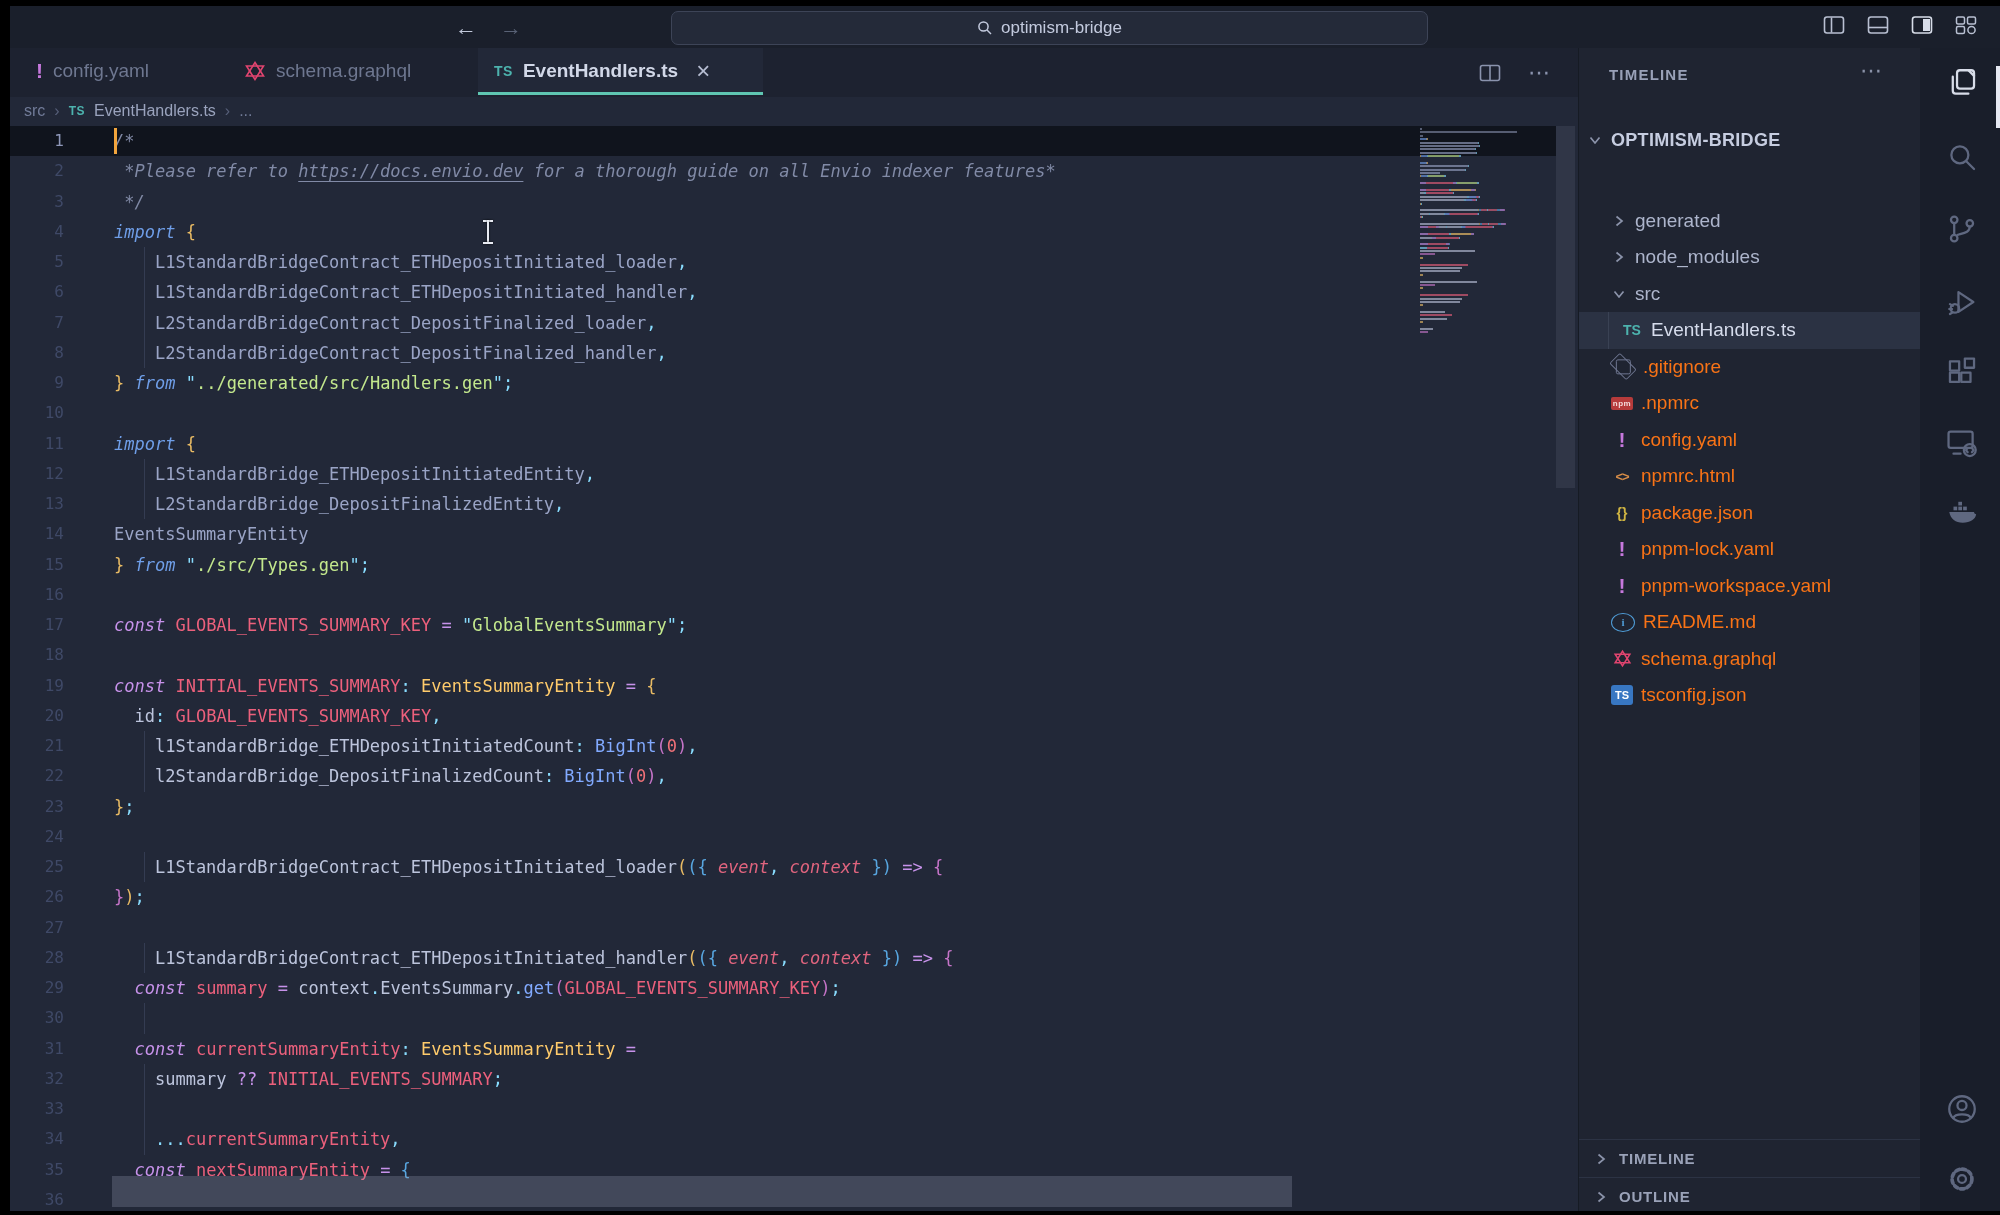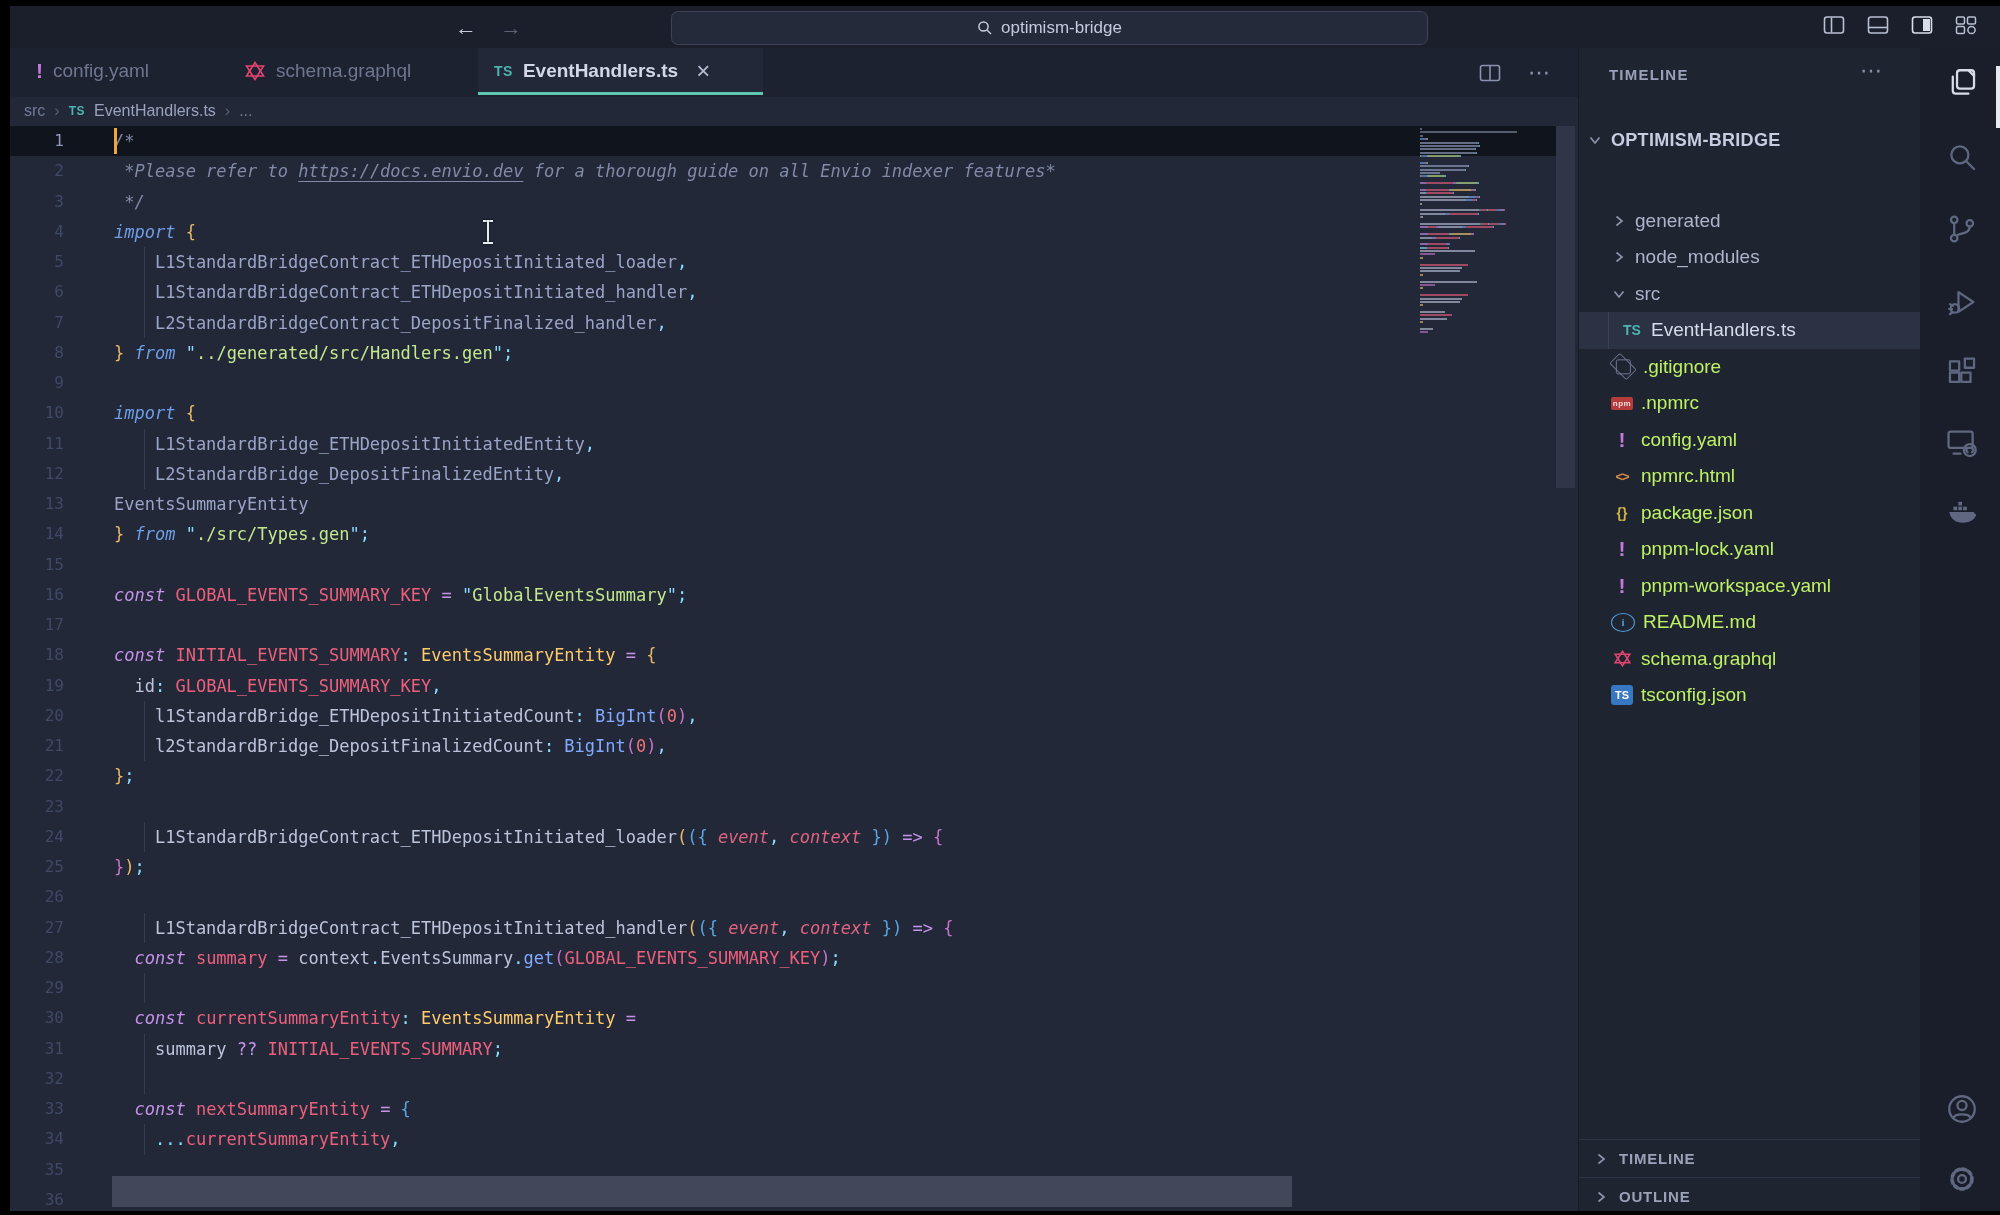--- a/index.html
+++ b/index.html
@@ -58,21 +58,21 @@
   #ibeam .v{left:5px;top:0;width:2px;height:24px;}
   #ibeam .h1{left:1px;top:0;width:10px;height:2px;}
   #ibeam .h2{left:1px;bottom:0;width:10px;height:2px;}
   
   #sidebar{position:absolute;left:1578px;top:48px;width:342px;height:1167px;background:#1f2431;border-left:1px solid #161b24;box-sizing:border-box;}
   #sb-header{position:absolute;left:0;top:0;width:100%;height:52px;display:flex;align-items:center;}
   #sb-title{margin-left:30px;font-size:15px;font-weight:bold;letter-spacing:1.2px;color:#99a1b8;}
   #sb-more{position:absolute;right:36px;top:10px;font-size:22px;letter-spacing:2px;color:#8a92a8;}
   #tree{position:absolute;left:0;top:74px;width:100%;}
   .trow{position:relative;height:36.5px;display:flex;align-items:center;gap:8px;box-sizing:border-box;}
-  .trow .lbl{font-size:19px;color:#bef264;white-space:nowrap;}
+  .trow .lbl{font-size:19px;color:#f97316;white-space:nowrap;}
   .trow.root .lbl{font-weight:bold;color:#c6cde0;font-size:18px;letter-spacing:.3px;}
   .trow.folder .lbl{color:#adb5cc;}
   .trow.selected{background:#2b3243;}
   .trow.selected .lbl{color:#d6dcec;}
   .tree-guide{position:absolute;left:29px;top:0;width:1px;height:36.5px;background:#3a4254;}
   .chev{width:16px;height:16px;flex:0 0 16px;display:flex;align-items:center;justify-content:center;}
   .chev svg{stroke:#8b93aa;}
   .chev.open svg{transform:rotate(90deg);}
   .fi{width:22px;flex:0 0 22px;display:flex;align-items:center;justify-content:center;}
   .fi-ts{color:#4db3ae;font-weight:bold;font-size:14px;}
@@ -211,20 +211,21 @@
         <div class="ln">35</div>
         <div class="ln">36</div>
       </div>
     <div id="code">
         <div class="cl"><span class="tk-com">/*</span></div>
         <div class="cl"><span class="tk-com"> *Please refer to </span><span class="tk-lnk">https://docs.envio.dev</span><span class="tk-com"> for a thorough guide on all Envio indexer features*</span></div>
         <div class="cl"><span class="tk-com"> */</span></div>
         <div class="cl"><span class="tk-kwi">import</span><span class="tk-tx"> </span><span class="tk-bg1">{</span></div>
         <div class="cl"><span class="guide"></span><span class="tk-id">    L1StandardBridgeContract_ETHDepositInitiated_loader</span><span class="tk-pq">,</span></div>
         <div class="cl"><span class="guide"></span><span class="tk-id">    L1StandardBridgeContract_ETHDepositInitiated_handler</span><span class="tk-pq">,</span></div>
+        <div class="cl"><span class="guide"></span><span class="tk-id">    L2StandardBridgeContract_DepositFinalized_loader</span><span class="tk-pq">,</span></div>
         <div class="cl"><span class="guide"></span><span class="tk-id">    L2StandardBridgeContract_DepositFinalized_handler</span><span class="tk-pq">,</span></div>
         <div class="cl"><span class="tk-bg1">}</span><span class="tk-kwi"> from </span><span class="tk-pq">"</span><span class="tk-str">../generated/src/Handlers.gen</span><span class="tk-pq">";</span></div>
         <div class="cl"></div>
         <div class="cl"><span class="tk-kwi">import</span><span class="tk-tx"> </span><span class="tk-bg1">{</span></div>
         <div class="cl"><span class="guide"></span><span class="tk-id">    L1StandardBridge_ETHDepositInitiatedEntity</span><span class="tk-pq">,</span></div>
         <div class="cl"><span class="guide"></span><span class="tk-id">    L2StandardBridge_DepositFinalizedEntity</span><span class="tk-pq">,</span></div>
         <div class="cl"><span class="tk-id">EventsSummaryEntity</span></div>
         <div class="cl"><span class="tk-bg1">}</span><span class="tk-kwi"> from </span><span class="tk-pq">"</span><span class="tk-str">./src/Types.gen</span><span class="tk-pq">";</span></div>
         <div class="cl"></div>
         <div class="cl"><span class="tk-kwc">const </span><span class="tk-cst">GLOBAL_EVENTS_SUMMARY_KEY</span><span class="tk-op"> = </span><span class="tk-pq">"</span><span class="tk-str">GlobalEventsSummary</span><span class="tk-pq">";</span></div>
@@ -237,22 +238,22 @@
         <div class="cl"></div>
         <div class="cl"><span class="guide"></span><span class="tk-tx">    L1StandardBridgeContract_ETHDepositInitiated_loader</span><span class="tk-bg1">(</span><span class="tk-bg3">({</span><span class="tk-prm"> event</span><span class="tk-pq">,</span><span class="tk-prm"> context</span><span class="tk-bg3"> })</span><span class="tk-op"> =&gt; </span><span class="tk-bg2">{</span></div>
         <div class="cl"><span class="tk-bg2">}</span><span class="tk-bg1">)</span><span class="tk-pq">;</span></div>
         <div class="cl"></div>
         <div class="cl"><span class="guide"></span><span class="tk-tx">    L1StandardBridgeContract_ETHDepositInitiated_handler</span><span class="tk-bg1">(</span><span class="tk-bg3">({</span><span class="tk-prm"> event</span><span class="tk-pq">,</span><span class="tk-prm"> context</span><span class="tk-bg3"> })</span><span class="tk-op"> =&gt; </span><span class="tk-bg2">{</span></div>
         <div class="cl"><span class="tk-kwc">  const </span><span class="tk-vr">summary</span><span class="tk-op"> = </span><span class="tk-tx">context</span><span class="tk-pq">.</span><span class="tk-tx">EventsSummary</span><span class="tk-pq">.</span><span class="tk-fn">get</span><span class="tk-bg2">(</span><span class="tk-cst">GLOBAL_EVENTS_SUMMARY_KEY</span><span class="tk-bg2">)</span><span class="tk-pq">;</span></div>
         <div class="cl"><span class="guide"></span></div>
         <div class="cl"><span class="tk-kwc">  const </span><span class="tk-vr">currentSummaryEntity</span><span class="tk-pq">: </span><span class="tk-ty">EventsSummaryEntity</span><span class="tk-op"> =</span></div>
         <div class="cl"><span class="guide"></span><span class="tk-tx">    summary</span><span class="tk-op"> ?? </span><span class="tk-cst">INITIAL_EVENTS_SUMMARY</span><span class="tk-pq">;</span></div>
         <div class="cl"><span class="guide"></span></div>
+        <div class="cl"><span class="guide"></span><span class="tk-pq">    ...</span><span class="tk-vr">currentSummaryEntity</span><span class="tk-pq">,</span></div>
         <div class="cl"><span class="tk-kwc">  const </span><span class="tk-vr">nextSummaryEntity</span><span class="tk-op"> = </span><span class="tk-bg3">{</span></div>
-        <div class="cl"><span class="guide"></span><span class="tk-pq">    ...</span><span class="tk-vr">currentSummaryEntity</span><span class="tk-pq">,</span></div>
       </div>
     <div id="cursor"></div>
     <div id="minimap">
         <div class="mrow">
           <i style="width: 2.1px; background: rgb(129, 138, 166);"></i>
         </div>
         <div class="mrow">
           <i style="width: 18.9px; background: rgb(129, 138, 166);"></i>
           <i style="width: 23.1px; background: rgb(129, 138, 166);"></i>
           <i style="width: 54.6px; background: rgb(129, 138, 166);"></i>

